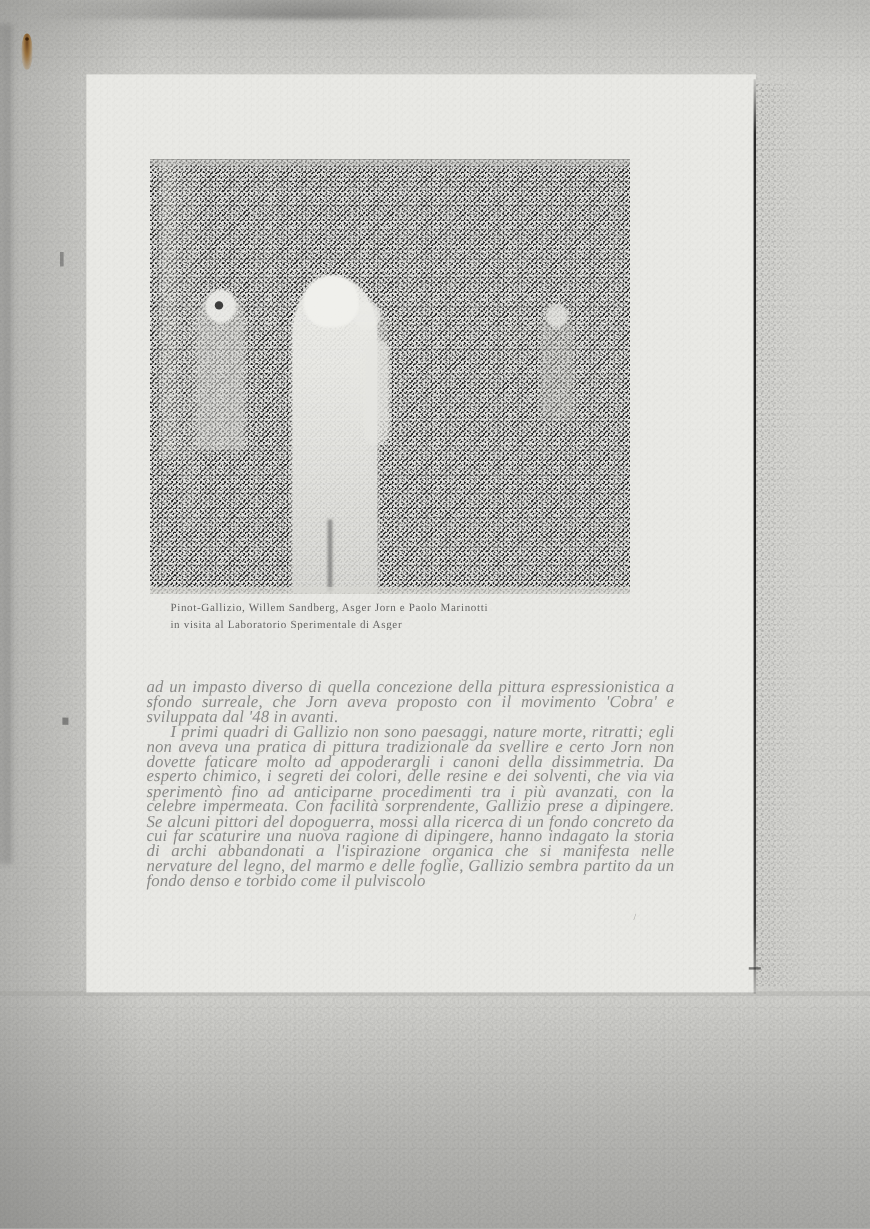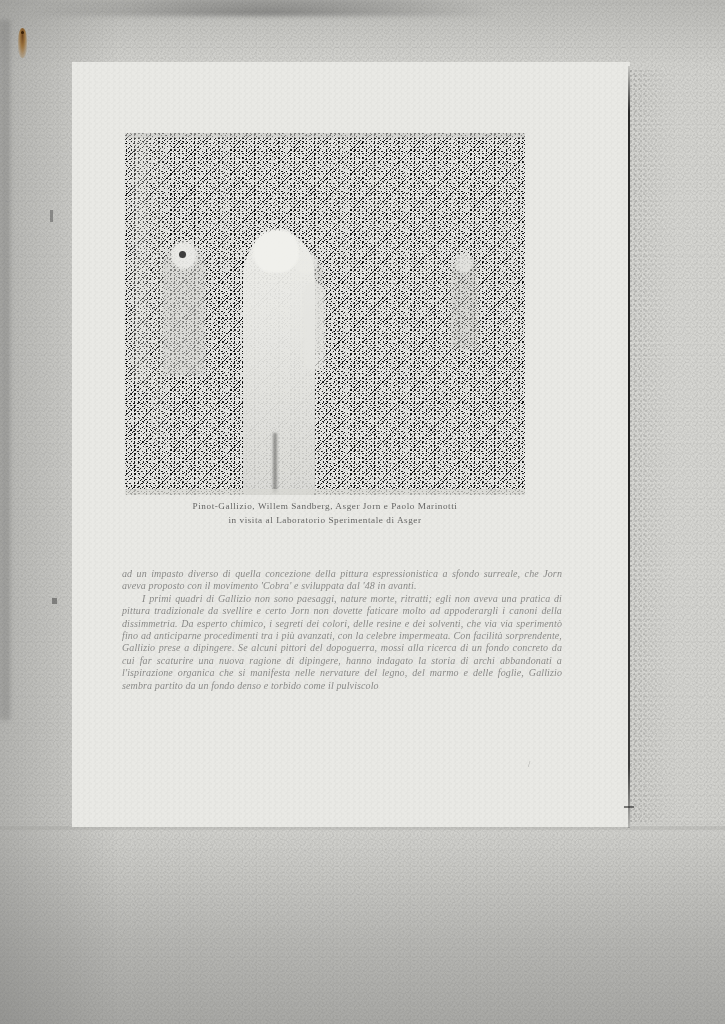--- a/index.html
+++ b/index.html
@@ -290,42 +290,42 @@
   }
   .photo-top-fade {
     position: absolute;
     left: 0; right: 0; top: 0; height: 5px;
     background: rgba(200,200,196,.55);
   }
 
   
   .caption {
     position: absolute;
-    left: 125px;
+    left: 142px;
     top: 500px;
     width: 400px;
-    text-align: center;
+    text-align: left;
     font-family: "Liberation Serif", serif;
     font-size: 9.2px;
     line-height: 13.5px;
     letter-spacing: .55px;
     color: #2e2e2e;
     opacity: .72;
     filter: blur(.35px);
   }
 
   
   .body-text {
     position: absolute;
     left: 122px;
     top: 568px;
     width: 440px;
     font-family: "Liberation Serif", serif;
     font-style: italic;
-    font-size: 10px;
+    font-size: 14px;
     line-height: 12.4px;
     text-align: justify;
     color: #3a3a3a;
     opacity: .55;
     filter: blur(.45px);
     letter-spacing: .12px;
   }
   .body-text p { margin: 0 0 0 0; }
   .body-text p.indent { text-indent: 20px; font-style: italic; }
 

